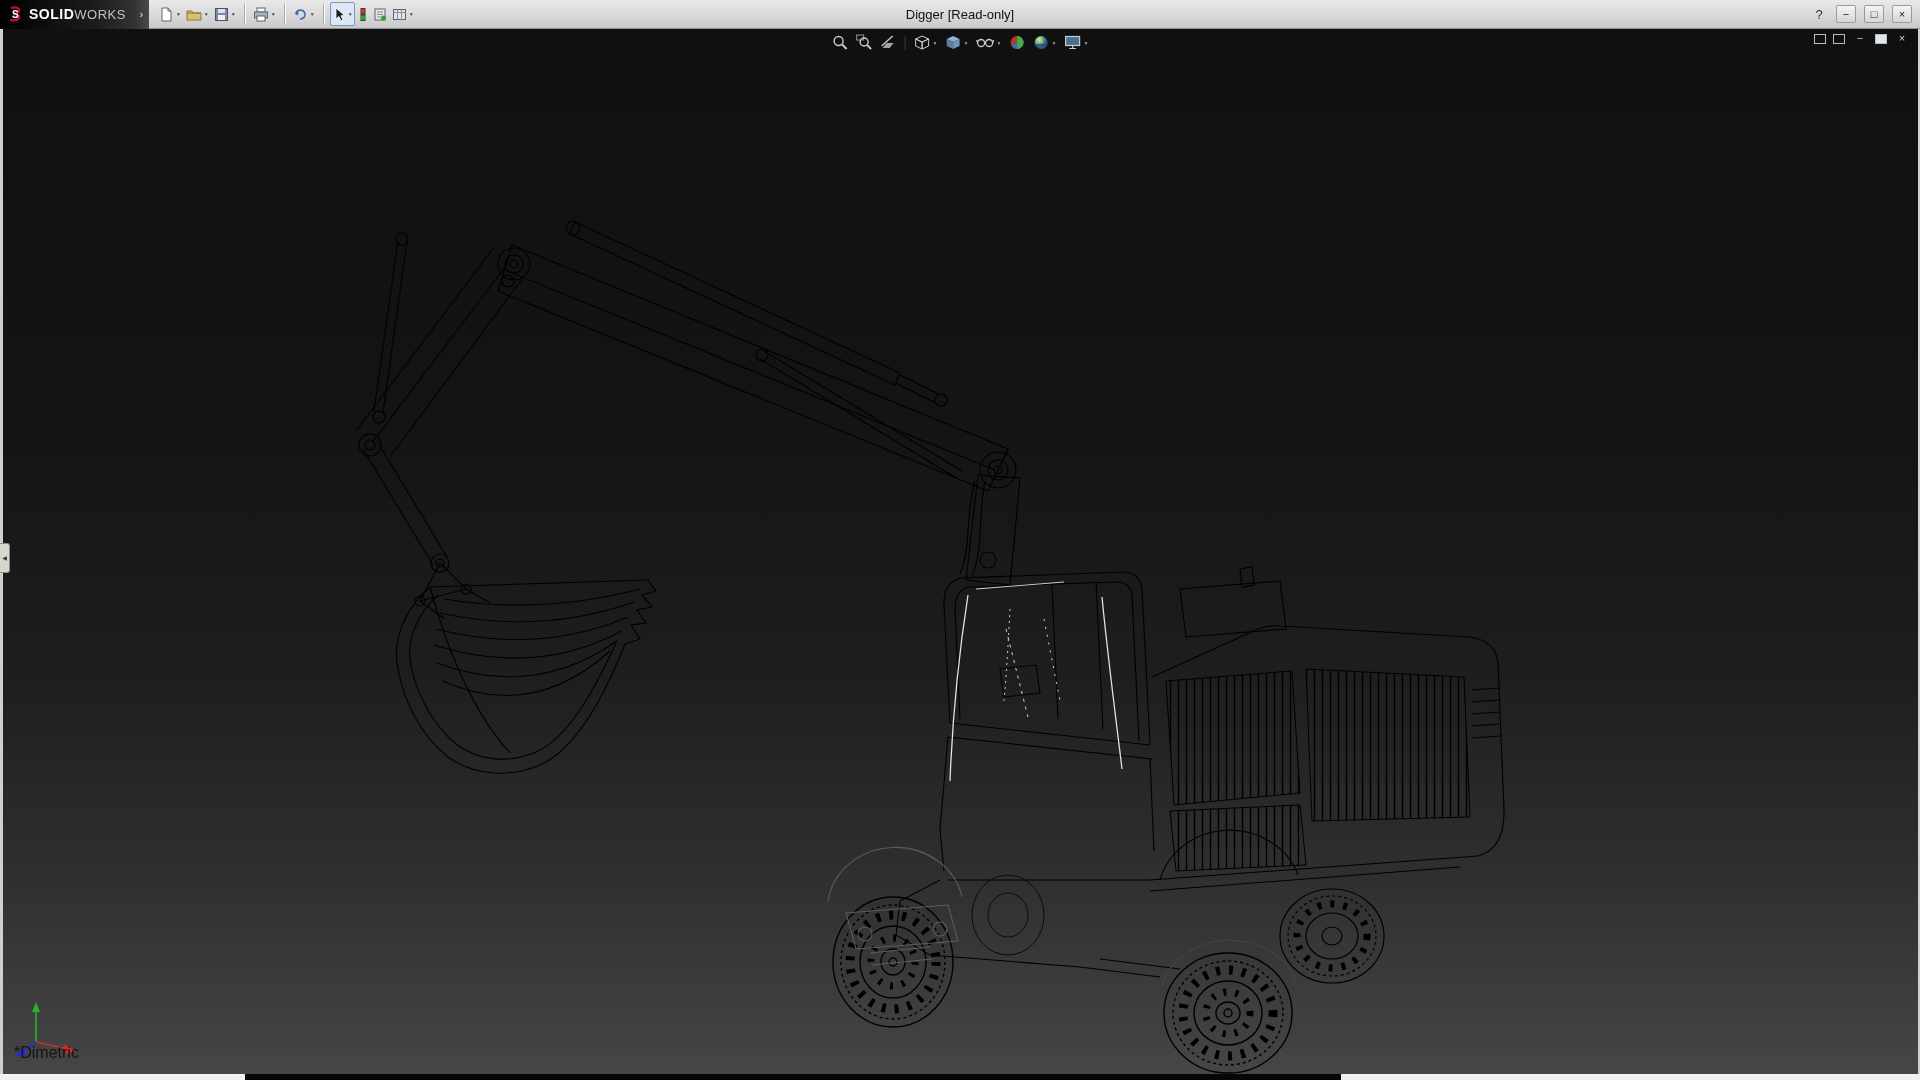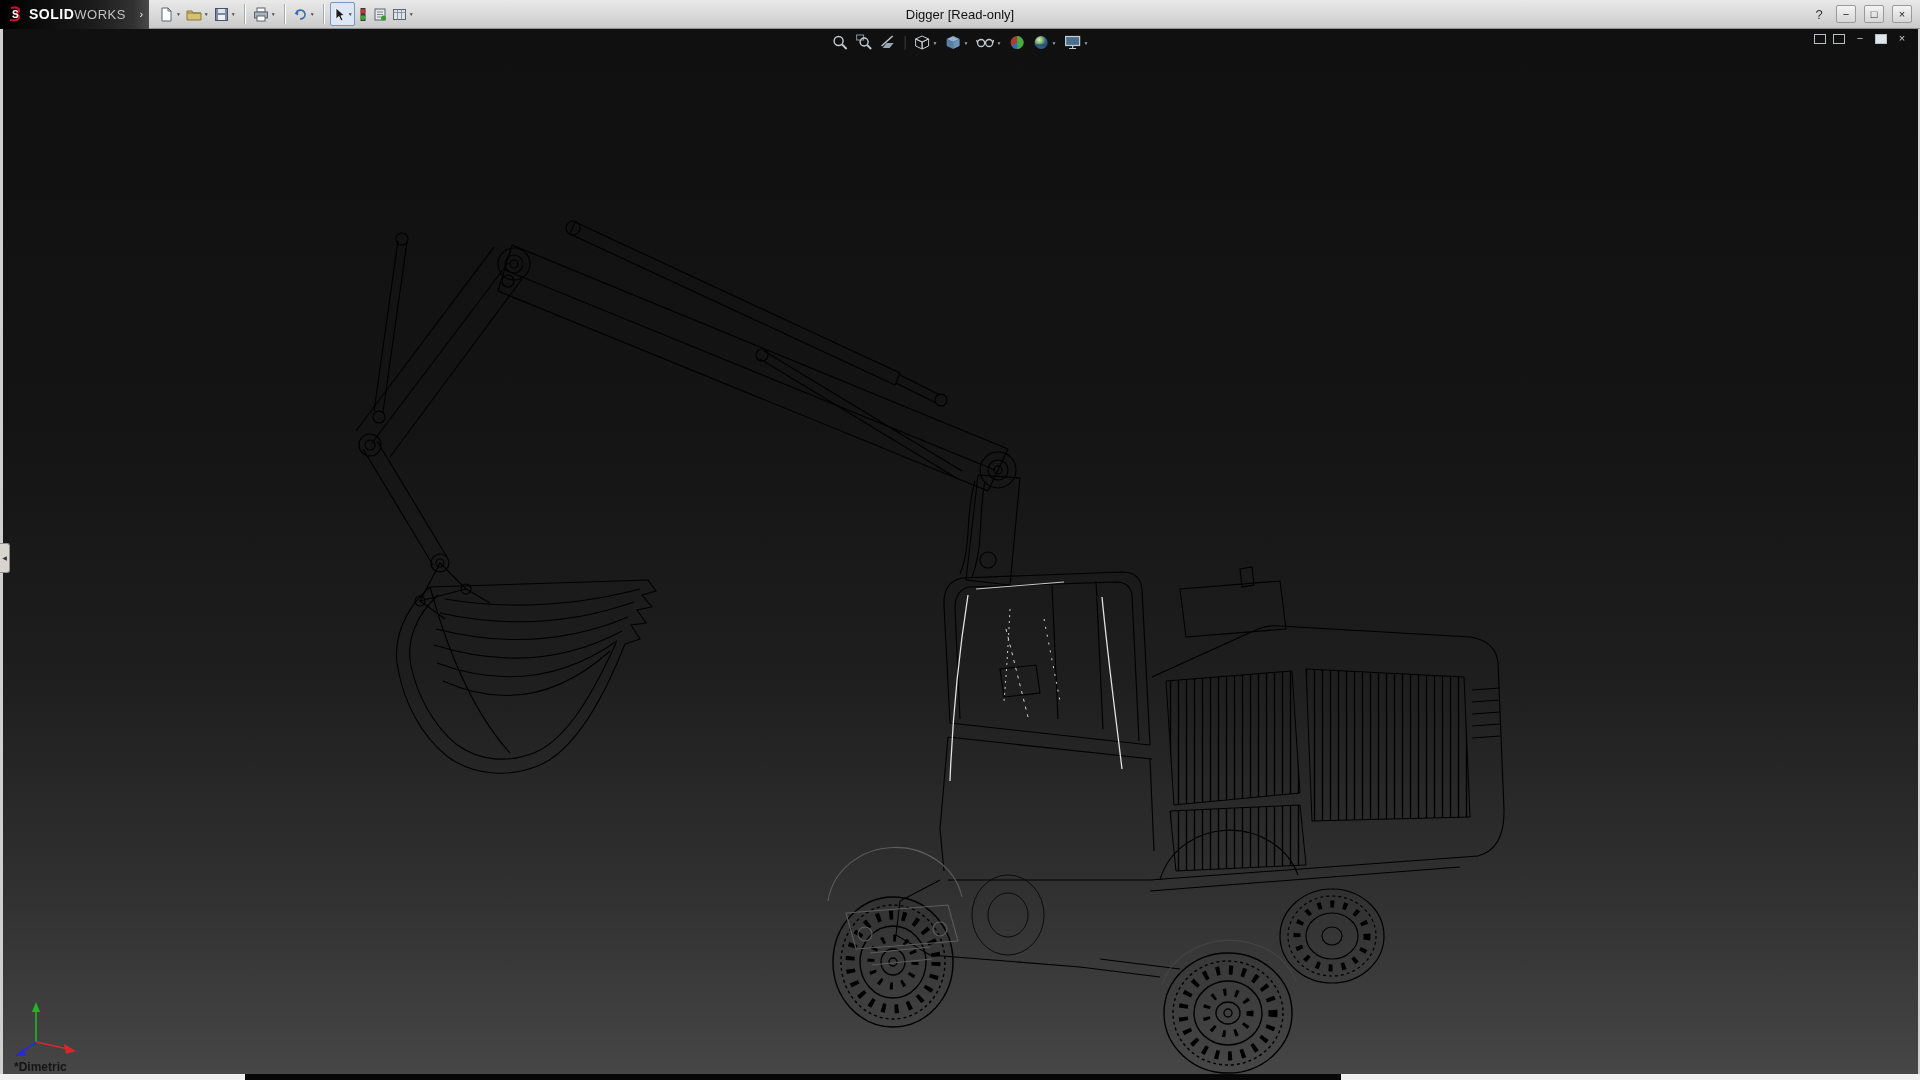--- a/index.html
+++ b/index.html
@@ -47,21 +47,21 @@
   .hu-sep { width:1px; height:14px; background:#3c3c3c; margin:0 3px; }
 
   
   .mdi { position:absolute; top:3px; right:10px; display:flex; align-items:center; gap:7px; z-index:10; }
   .mdi-btn { color:#c9ced3; font-size:11px; width:16px; height:14px; line-height:13px; text-align:center; cursor:pointer; }
   .mdi-sq { width:12px; height:10px; border:1px solid #b9bec3; cursor:pointer; }
   .mdi-sq.bright { background:#dfe6ec; }
 
   
   .triad { position:absolute; left:6px; bottom:12px; z-index:5; }
-  .orientation { position:absolute; left:14px; bottom:0px; color:#141414; font-size:12px; z-index:6;font-weight:bold; }
+  .orientation { position:absolute; left:14px; bottom:12px; color:#141414; font-size:16px; z-index:6; }
 
   
   .collapse-tab { position:absolute; left:0; top:514px; width:10px; height:30px; background:#d8d5cf;
                   border:1px solid #8d8d8d; border-left:none; border-radius:0 3px 3px 0;
                   color:#333; font-size:6px; line-height:28px; text-align:center; cursor:pointer; z-index:21; }
 
   
   .footer { position:absolute; bottom:0; left:0; width:1920px; height:6px; z-index:25; }
   .footer .seg { position:absolute; top:0; height:6px; }
   .seg-left  { left:0;    width:245px;  background:#f0f0f0; }

